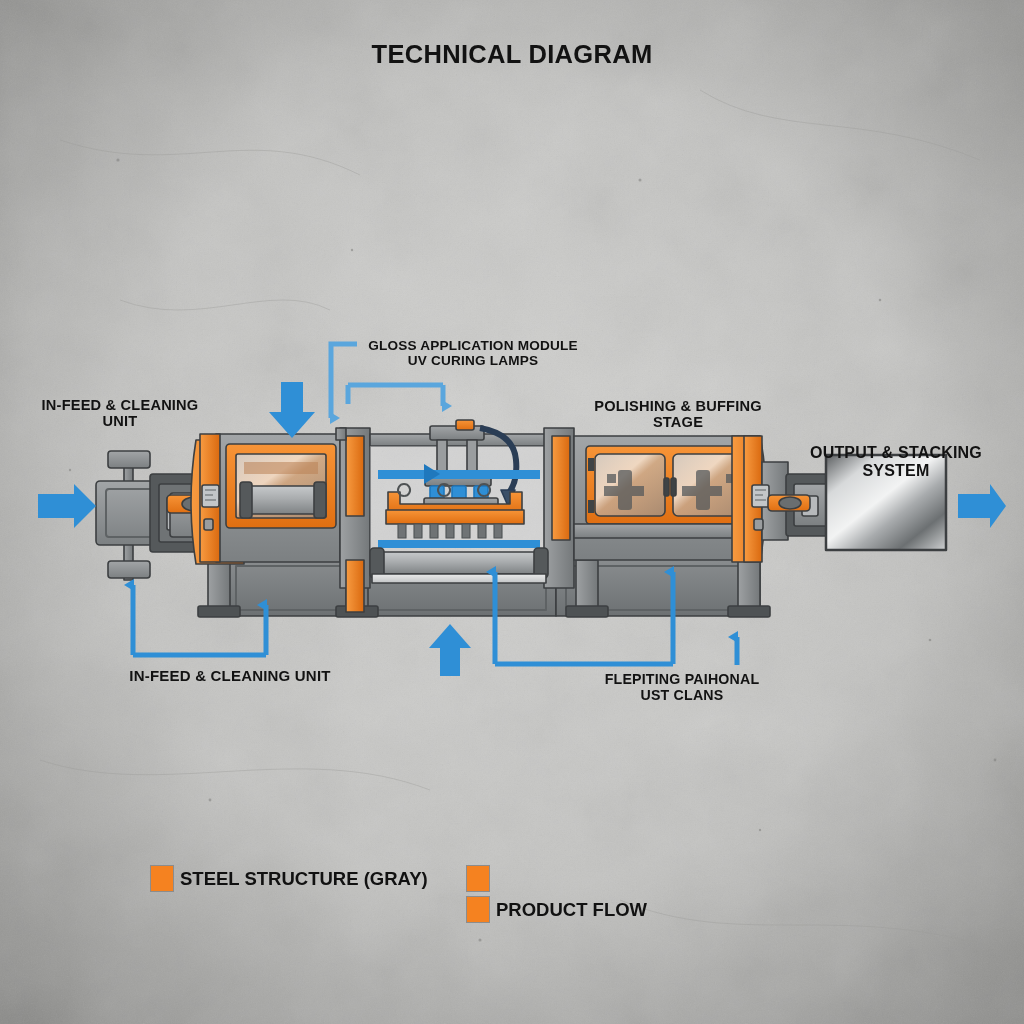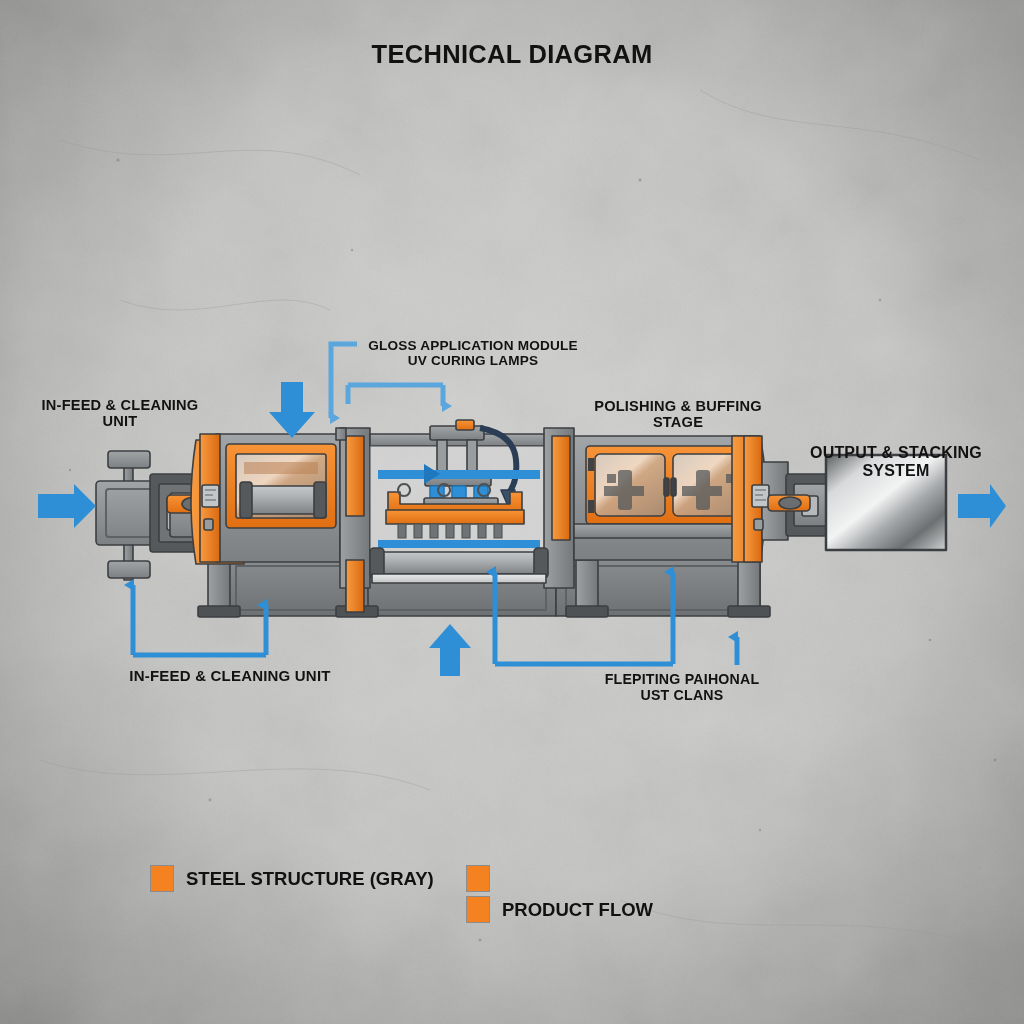--- a/index.html
+++ b/index.html
@@ -14,21 +14,21 @@
   #art{position:absolute;inset:0;z-index:1;}
   .txt{position:absolute;z-index:3;color:#121212;font-weight:bold;
        text-align:center;letter-spacing:.2px;line-height:1.12;}
   #title{left:0;right:0;top:38px;font-size:25.5px;letter-spacing:.3px;line-height:1.30;}
   #lbl-infeed-top{left:18px;top:397px;width:204px;font-size:14.6px;}
   #lbl-gloss{left:360px;top:338px;width:226px;font-size:13.6px;text-align:left;}
   #lbl-polish{left:590px;top:398px;width:176px;font-size:14.6px;}
   #lbl-output{left:808px;top:398px;width:176px;font-size:16px;margin-top:46px;}
   #lbl-infeed-bot{left:106px;top:668px;width:248px;font-size:15px;}
   #lbl-flep{left:587px;top:672px;width:190px;font-size:14.2px;}
-  .lg-item{position:absolute;z-index:3;display:flex;align-items:center;gap:12px;}
+  .lg-item{position:absolute;z-index:3;display:flex;align-items:center;gap:6px;}
   .lg-sw{width:22px;height:25px;border:1px solid #8c8c8c;flex:0 0 auto;}
   .lg-tx{font-size:18.5px;font-weight:bold;color:#111;white-space:nowrap;}
   #lg0{left:150px;top:865px;}
   #lg1{left:466px;top:865px;}
   #lg2{left:466px;top:896px;}
 </style>
 </head>
 <body>
 
 <div id="stage">

